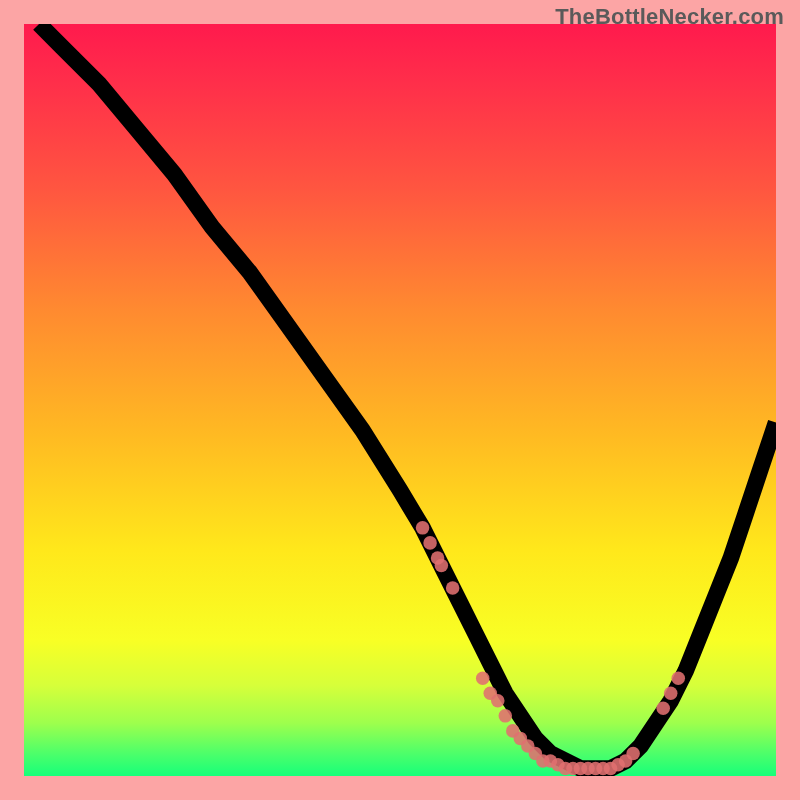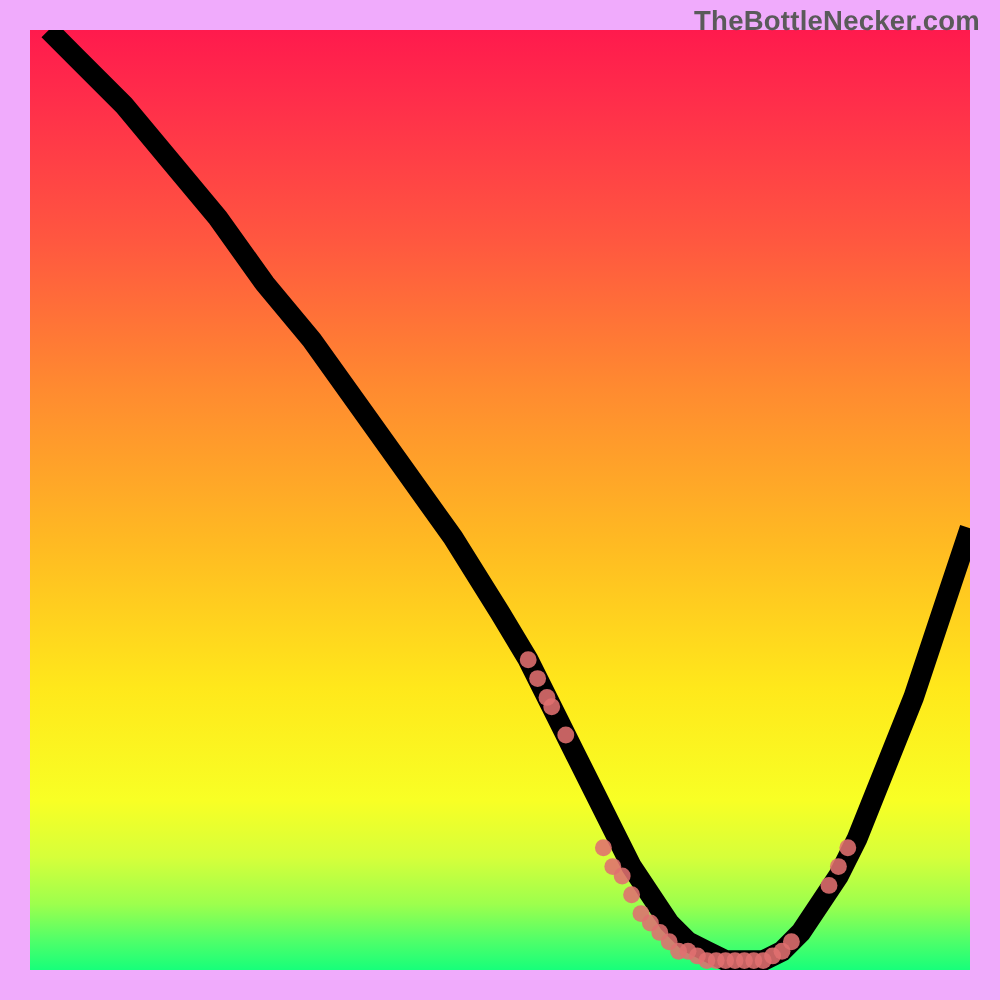--- a/index.html
+++ b/index.html
@@ -8,21 +8,21 @@
     width: 800px;
     height: 800px;
     background: #000;
     font-family: Arial, Helvetica, sans-serif;
     overflow: hidden;
   }
   .stage {
     position: relative;
     width: 800px;
     height: 800px;
-    background: #f0abfc;
+    background: #fca5a5;
   }
   .plot-area {
     position: absolute;
     left: 24px;
     top: 24px;
     width: 752px;
     height: 752px;
     overflow: hidden;
   }
   .gradient-bg {

